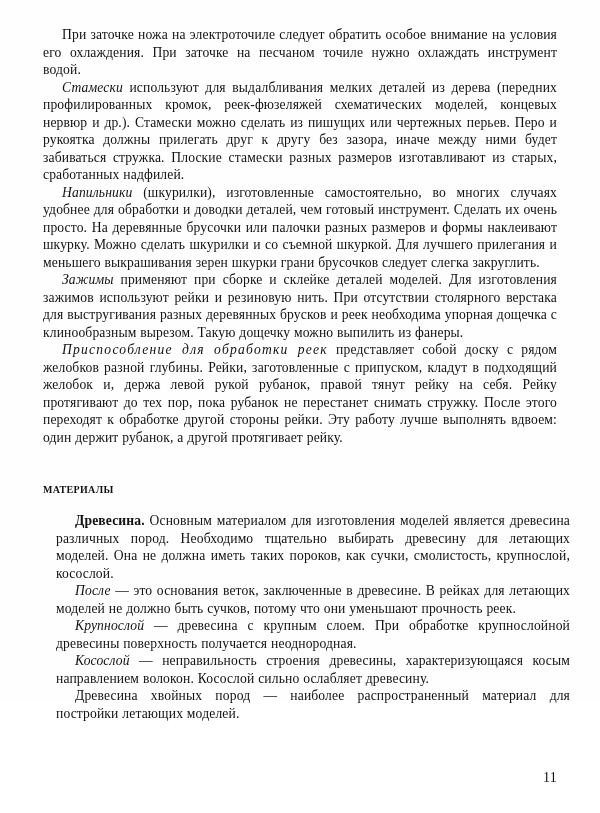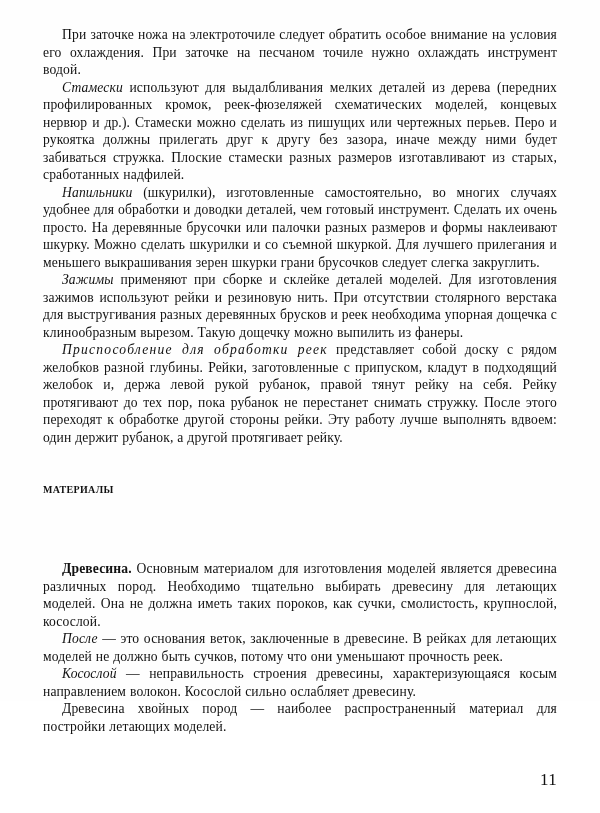--- a/index.html
+++ b/index.html
@@ -55,30 +55,29 @@
     font-size: 10px;
     font-weight: bold;
     letter-spacing: 0.035em;
     margin: 0;
   }
   #heading-materialy {
     top: 484px;
   }
   .lower-column {
     position: absolute;
-    left: 43px;
+    left: 56px;
     top: 512px;
     width: 514px;
-    margin-top: 48px;
   }
   .page-number {
     position: absolute;
     right: 43px;
     top: 770px;
-    font-size: 17px;
+    font-size: 14px;
     font-weight: normal;
     letter-spacing: 0.02em;
   }
 </style>
 </head>
 <body>
 
 <div class="page">
 
   <div class="text-column" id="upper-column">
@@ -87,19 +86,20 @@
       <p class="para"><span class="term-i">Напильники</span><span> (шкурилки), изготовленные самостоятельно, во многих случаях удобнее для обработки и доводки деталей, чем готовый инструмент. Сделать их очень просто. На деревянные брусочки или палочки разных размеров и формы наклеивают шкурку. Можно сделать шкурилки и со съемной шкуркой. Для лучшего прилегания и меньшего выкрашивания зерен шкурки грани брусочков следует слегка закруглить.</span></p>
       <p class="para"><span class="term-i">Зажимы</span><span> применяют при сборке и склейке деталей моделей. Для изготовления зажимов используют рейки и резиновую нить. При отсутствии столярного верстака для выстругивания разных деревянных брусков и реек необходима упорная дощечка с клинообразным вырезом. Такую дощечку можно выпилить из фанеры.</span></p>
       <p class="para"><span class="term-i-spaced">Приспособление для обработки реек</span><span> представляет собой доску с рядом желобков разной глубины. Рейки, заготовленные с припуском, кладут в подходящий желобок и, держа левой рукой рубанок, правой тянут рейку на себя. Рейку протягивают до тех пор, пока рубанок не перестанет снимать стружку. После этого переходят к обработке другой стороны рейки. Эту работу лучше выполнять вдвоем: один держит рубанок, а другой протягивает рейку.</span></p>
     </div>
 
   <h2 class="section-heading" id="heading-materialy">МАТЕРИАЛЫ</h2>
 
   <div class="lower-column" id="lower-column">
       <p class="para"><span class="term-b">Древесина.</span><span> Основным материалом для изготовления моделей является древесина различных пород. Необходимо тщательно выбирать древесину для летающих моделей. Она не должна иметь таких пороков, как сучки, смолистость, крупнослой, косослой.</span></p>
       <p class="para"><span class="term-i">После</span><span> — это основания веток, заключенные в древесине. В рейках для летающих моделей не должно быть сучков, потому что они уменьшают прочность реек.</span></p>
+      <p class="para"><span class="term-i">Крупнослой</span><span> — древесина с крупным слоем. При обработке крупнослойной древесины поверхность получается неоднородная.</span></p>
       <p class="para"><span class="term-i">Косослой</span><span> — неправильность строения древесины, характеризующаяся косым направлением волокон. Косослой сильно ослабляет древесину.</span></p>
       <p class="para"><span>Древесина хвойных пород — наиболее распространенный материал для постройки летающих моделей.</span></p>
     </div>
 
   <div class="page-number">11</div>
 
 </div>
 
 </body></html>

